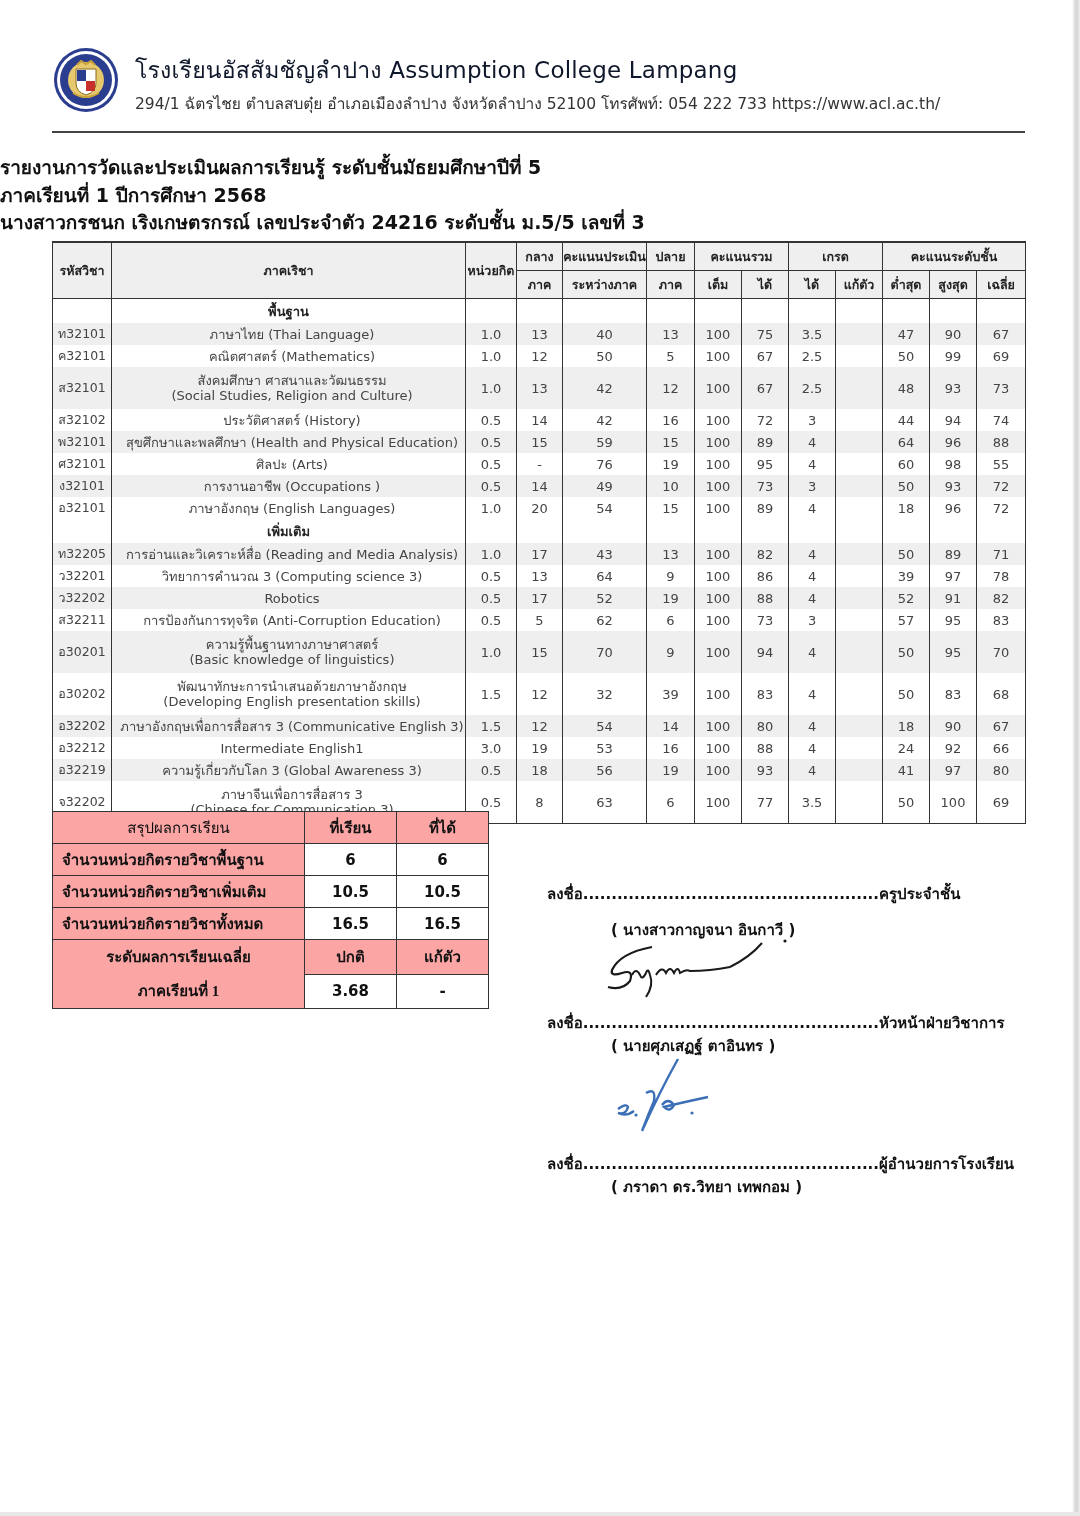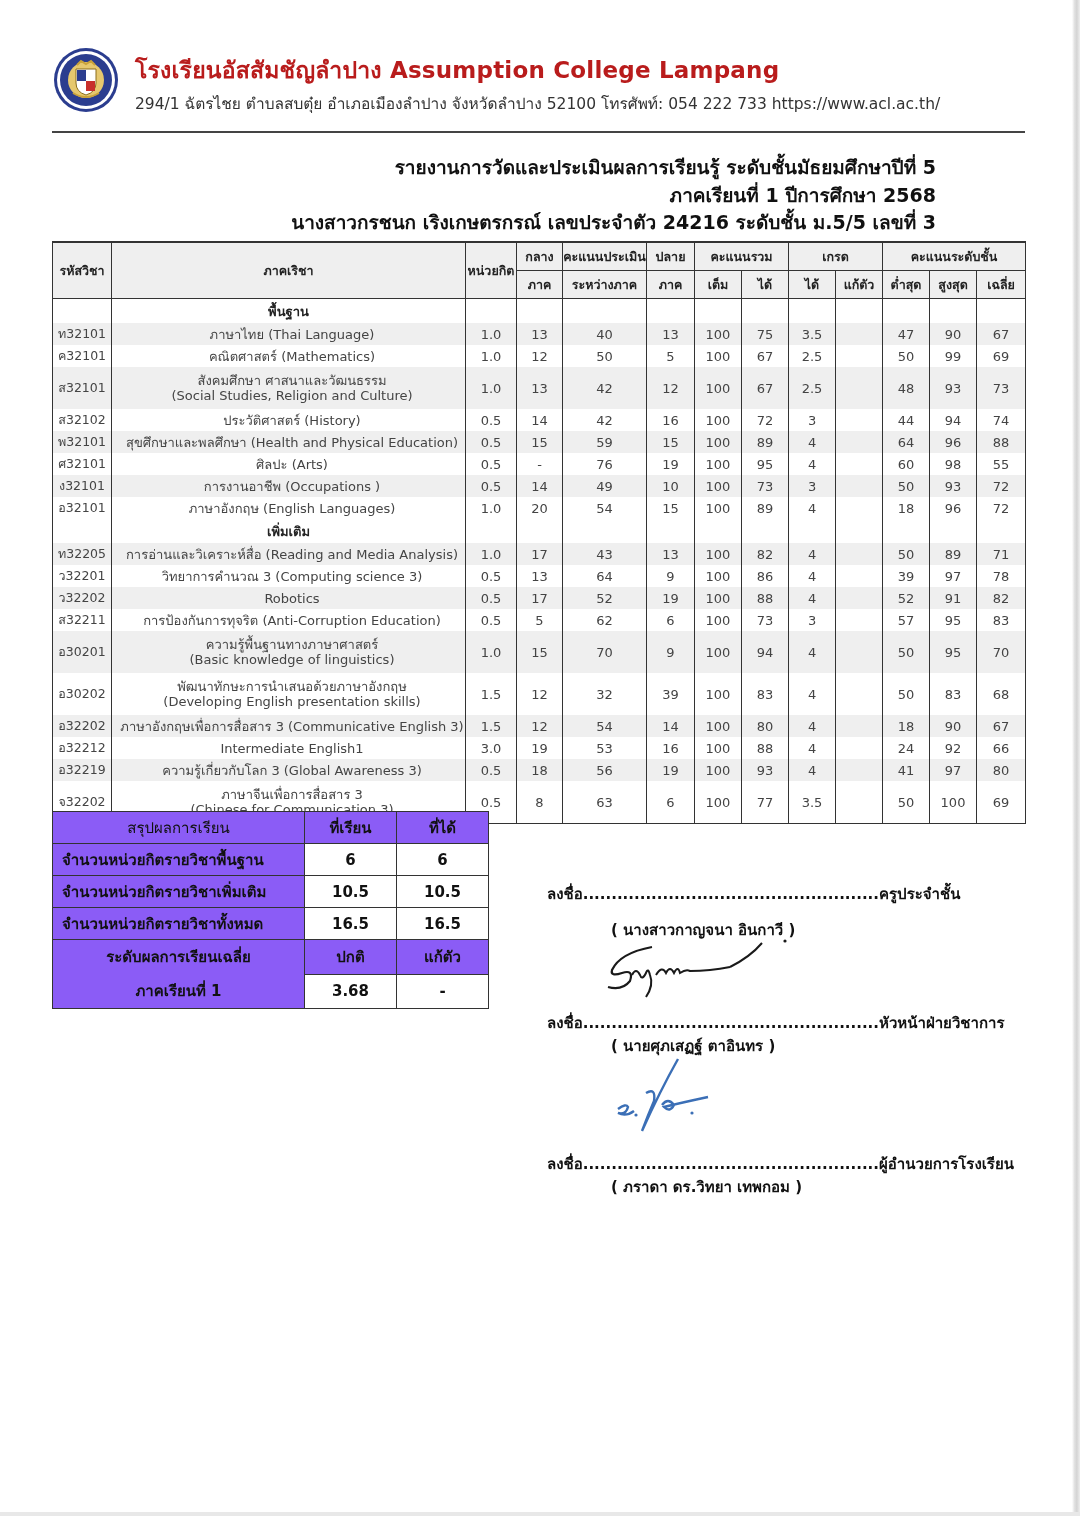--- a/index.html
+++ b/index.html
@@ -6,46 +6,46 @@
   body {
     width: 1080px; height: 1516px; background: #ffffff; position: relative; overflow: hidden;
     font-family: "DejaVu Sans", "Liberation Sans", sans-serif; color: #222;
   }
   .page-edge { position: absolute; top: 0; right: 0; width: 8px; height: 1516px;
     background: linear-gradient(to right, #ffffff 0, #e2e2e2 30%, #d4d4d4 60%, #eeeeee 100%); }
   .page-bottom { position: absolute; left: 0; bottom: 0; width: 1080px; height: 4px; background: #e8e8e8; }
 
   
   .logo { position: absolute; left: 53px; top: 47px; width: 66px; height: 66px; }
-  .school-name { position: absolute; left: 135px; top: 52px; font-size: 23px; color: #b91c1c; white-space: nowrap; letter-spacing: 0.2px; font-weight: bold; }
+  .school-name { position: absolute; left: 135px; top: 52px; font-size: 23px; color: #0f172a; white-space: nowrap; letter-spacing: 0.2px; }
   .school-address { position: absolute; left: 135px; top: 91px; font-size: 15.5px; color: #333; white-space: nowrap; }
   .header-rule { position: absolute; left: 52px; top: 131px; width: 973px; height: 2px; background: #444; }
 
-  .report-title { position: absolute; left: 0; width: 936px; text-align: right; font-weight: bold; font-size: 19px; color: #111; white-space: nowrap; }
+  .report-title { position: absolute; left: 0; width: 936px; text-align: left; font-weight: bold; font-size: 19px; color: #111; white-space: nowrap; }
   .t1 { top: 152px; } .t2 { top: 180px; } .t3 { top: 207px; }
 
   
   table.grades { position: absolute; left: 52px; top: 241px; border-collapse: collapse; table-layout: fixed; width: 973px; font-size: 13px; }
   table.grades th, table.grades td { border: 1px solid #333; padding: 0; }
   table.grades th { background: #efefef; font-weight: bold; font-size: 12.5px; color: #222; height: 27px; text-align: center; }
   table.grades td { border-top: none; border-bottom: none; text-align: center; color: #444; height: 22px; }
   table.grades td.name { text-align: center; padding-left: 7px; line-height: 15px; }
   table.grades td.code { font-size: 12.5px; }
   table.grades tr.two-line td { height: 42px; }
   table.grades tr.alt td { background: #efefef; }
   table.grades tr.section td { height: 24px; }
   table.grades tr.section td.name { text-align: center; font-weight: bold; padding-left: 0; color: #222; }
   table.grades tbody tr:last-child td { border-bottom: 1px solid #333; }
   table.grades thead tr:first-child th { border-top: 2px solid #333; }
 
   
   table.summary { position: absolute; left: 52px; top: 811px; border-collapse: collapse; table-layout: fixed; width: 436px; font-size: 15px; }
   table.summary td { border: 1.5px solid #333; height: 31px; text-align: center; font-weight: bold; color: #111; padding: 0; }
   table.summary td.label { text-align: left; padding-left: 9px; }
-  table.summary .gray { background: #8b5cf6; }
+  table.summary .gray { background: #fca5a5; font-family: Liberation Serif, serif; }
   table.summary td.plain { font-weight: normal; }
 
   
   .sig-line { position: absolute; left: 547px; font-size: 15px; font-weight: bold; color: #111; white-space: nowrap; }
   .sig-name { position: absolute; left: 611px; font-size: 15px; font-weight: bold; color: #111; white-space: nowrap; }
   .sig-img { position: absolute; }
 </style>
 </head>
 <body>
 

